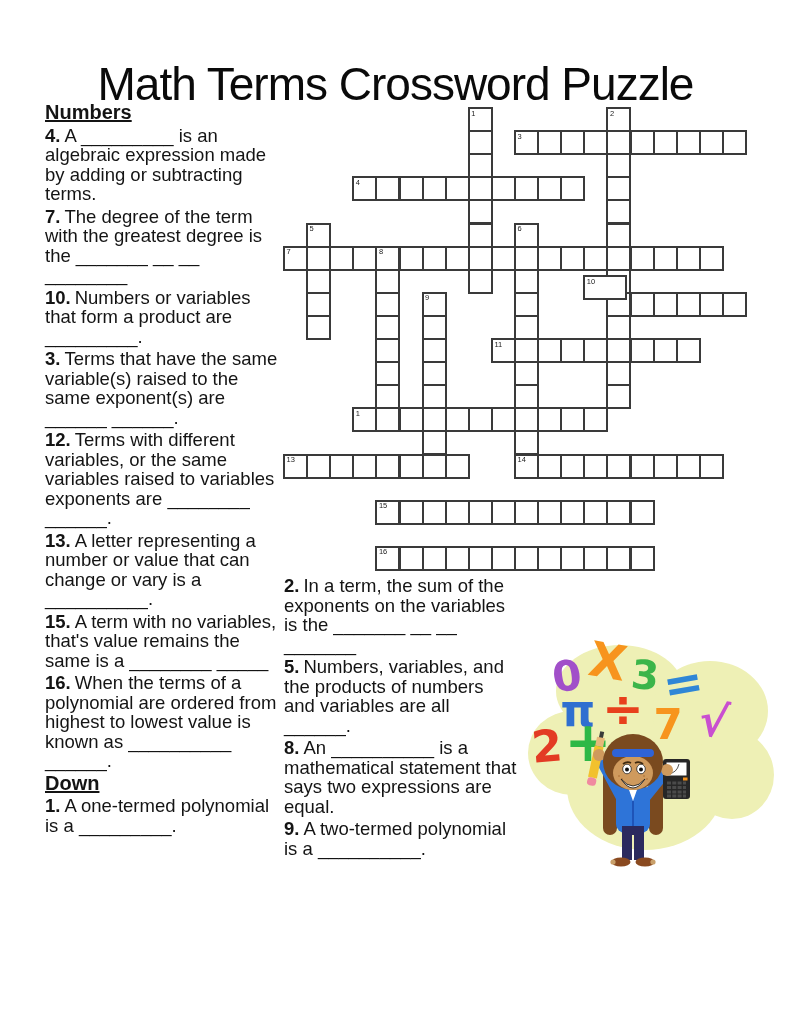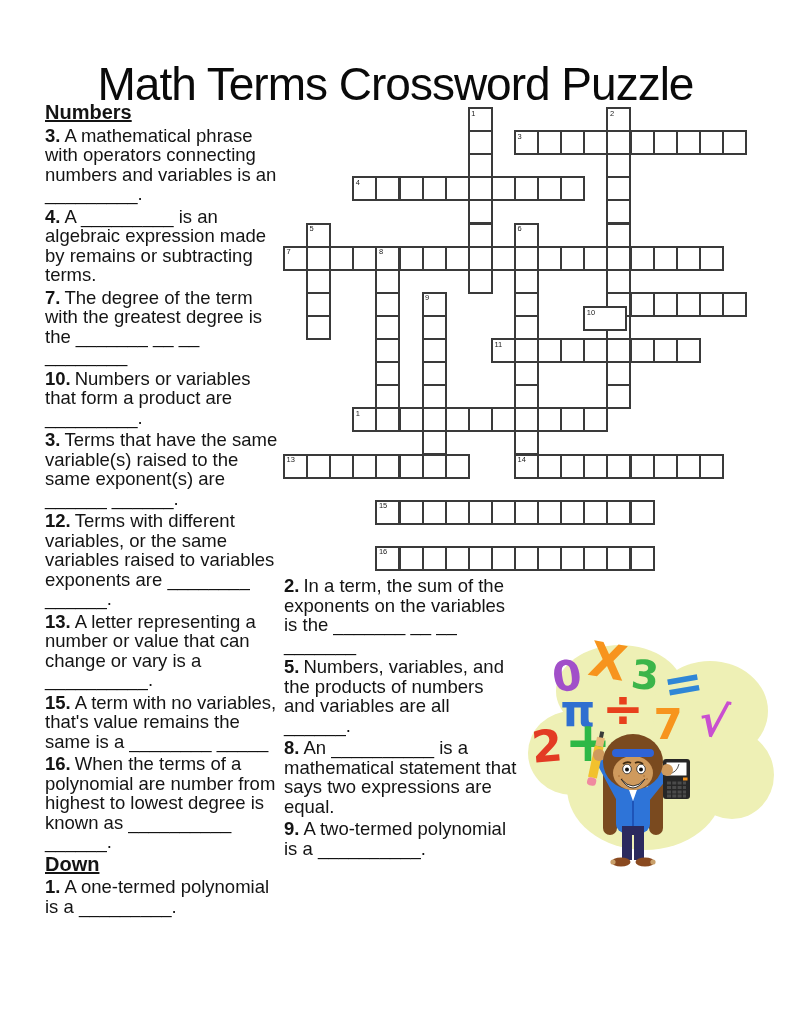--- a/index.html
+++ b/index.html
@@ -30,29 +30,28 @@
   }
   #math-illustration{position:absolute;left:520px;top:633px;}
 </style>
 </head>
 <body>
 
 <h1 class="page-title">Math Terms Crossword Puzzle</h1>
 
 <div class="clue-col" id="left-col">
   <p class="section-head">Numbers</p>
-  <p class="clue"><span class="num">3.</span><span>A mathematical phrase with operators connecting numbers and variables is an _________.</span></p>
-  <p class="clue"><span class="num">4.</span><span>A _________ is an algebraic expression made by remains or subtracting terms.</span></p>
+  <p class="clue"><span class="num">4.</span><span>A _________ is an algebraic expression made by adding or subtracting terms.</span></p>
   <p class="clue"><span class="num">7.</span><span>The degree of the term with the greatest degree is the _______ __ __ ________</span></p>
   <p class="clue"><span class="num">10.</span><span>Numbers or variables that form a product are _________.</span></p>
   <p class="clue"><span class="num">3.</span><span>Terms that have the same variable(s) raised to the same exponent(s) are ______ ______.</span></p>
   <p class="clue"><span class="num">12.</span><span>Terms with different variables, or the same variables raised to variables exponents are ________ ______.</span></p>
   <p class="clue"><span class="num">13.</span><span>A letter representing a number or value that can change or vary is a __________.</span></p>
   <p class="clue"><span class="num">15.</span><span>A term with no variables, that's value remains the same is a ________ _____</span></p>
-  <p class="clue"><span class="num">16.</span><span>When the terms of a polynomial are number from highest to lowest degree is known as __________ ______.</span></p>
+  <p class="clue"><span class="num">16.</span><span>When the terms of a polynomial are ordered from highest to lowest value is known as __________ ______.</span></p>
   <p class="section-head">Down</p>
   <p class="clue"><span class="num">1.</span><span>A one-termed polynomial is a _________.</span></p>
 </div>
 
 <div class="clue-col" id="mid-col">
   <p class="clue"><span class="num">2.</span><span>In a term, the sum of the exponents on the variables is the _______ __ __ _______</span></p>
   <p class="clue"><span class="num">5.</span><span>Numbers, variables, and the products of numbers and variables are all ______.</span></p>
   <p class="clue"><span class="num">8.</span><span>An __________ is a mathematical statement that says two expressions are equal.</span></p>
   <p class="clue"><span class="num">9.</span><span>A two-termed polynomial is a __________.</span></p>
 </div>
@@ -156,21 +155,21 @@
     <div class="cell" style="left: 138.6px; top: 184.8px;">
       <span class="cnum">9</span>
     </div>
     <div class="cell" style="left: 138.6px; top: 207.9px;"></div>
     <div class="cell" style="left: 138.6px; top: 231px;"></div>
     <div class="cell" style="left: 138.6px; top: 254.1px;"></div>
     <div class="cell" style="left: 138.6px; top: 277.2px;"></div>
     <div class="cell" style="left: 138.6px; top: 300.3px;"></div>
     <div class="cell" style="left: 138.6px; top: 323.4px;"></div>
     <div class="cell" style="left: 138.6px; top: 346.5px;"></div>
-    <div class="cell" style="left: 300.3px; top: 199px; padding-left: 40px;">
+    <div class="cell" style="left: 300.3px; top: 168px; padding-left: 40px;">
       <span class="cnum">10</span>
     </div>
     <div class="cell" style="left: 346.5px; top: 184.8px;"></div>
     <div class="cell" style="left: 369.6px; top: 184.8px;"></div>
     <div class="cell" style="left: 392.7px; top: 184.8px;"></div>
     <div class="cell" style="left: 415.8px; top: 184.8px;"></div>
     <div class="cell" style="left: 438.9px; top: 184.8px;"></div>
     <div class="cell" style="left: 207.9px; top: 231px;">
       <span class="cnum">11</span>
     </div>

